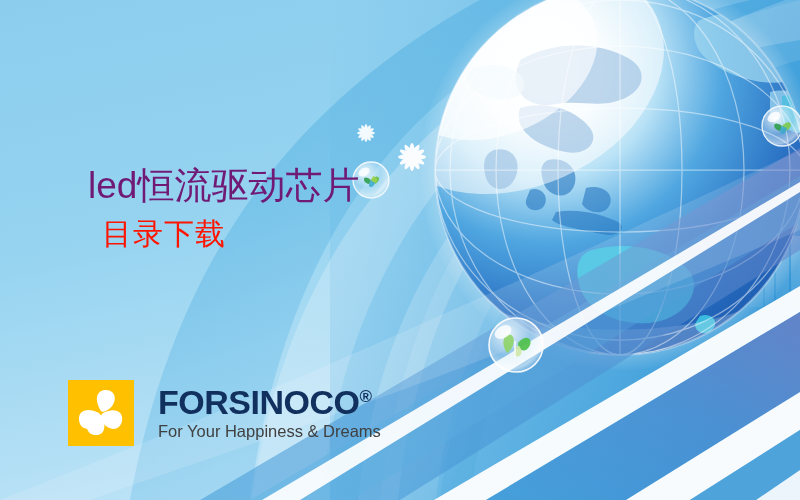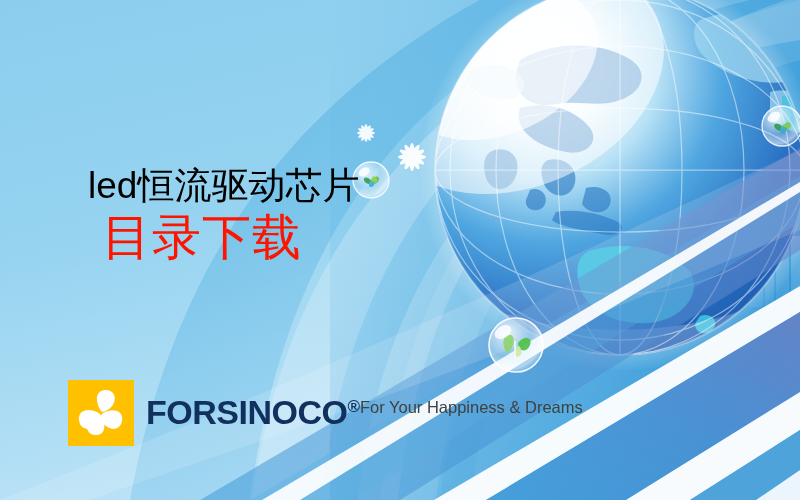--- a/index.html
+++ b/index.html
@@ -25,35 +25,35 @@
   #headline {
     position: absolute;
     left: 88px;
     top: 163px;
     z-index: 40;
     line-height: 1.22;
     user-select: none;
   }
   #headline .hl-line1 {
     display: block;
-    color: #000000;
+    color: #701a75;
     font-size: 37px;
     font-weight: 400;
     font-family: "Liberation Sans", "DejaVu Sans", sans-serif;
     letter-spacing: 0px;
     white-space: nowrap;
   }
   #headline .hl-line2 {
     display: block;
     color: #fe1500;
-    font-size: 49px;
+    font-size: 30px;
     font-weight: 400;
     font-family: "DejaVu Serif", "Liberation Serif", serif;
     margin-left: 14px;
-    margin-top: 0;
+    margin-top: 8px;
     letter-spacing: 1px;
     white-space: nowrap;
   }
   
   #logo {
     position: absolute;
     left: 68px;
     top: 380px;
     z-index: 45;
     display: flex;
@@ -61,23 +61,23 @@
     user-select: none;
   }
   #logo-mark {
     width: 66px;
     height: 66px;
     background: #ffc000;
     position: relative;
     flex: none;
   }
   #logo-text {
-    margin-left: 12px;
+    margin-left: 24px;
     display: flex;
-    flex-direction: row;
+    flex-direction: column;
     justify-content: center;
   }
   #logo-wordmark {
     color: #12305e;
     font-weight: 700;
     font-size: 34px;
     line-height: 0.98;
     letter-spacing: -0.5px;
     white-space: nowrap;
     font-family: "Liberation Sans", "DejaVu Sans", sans-serif;

